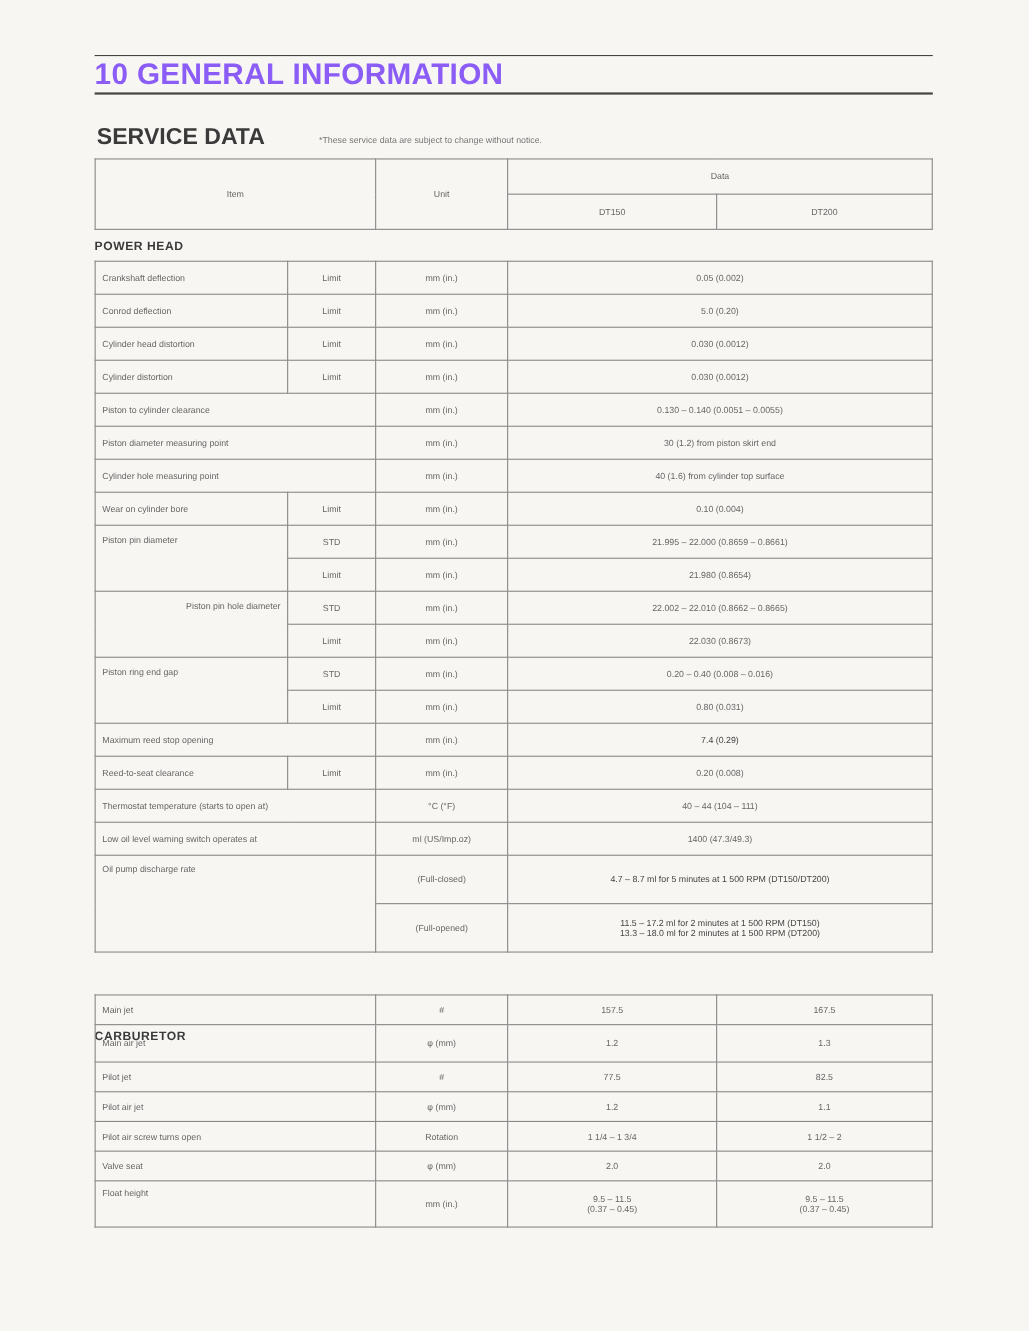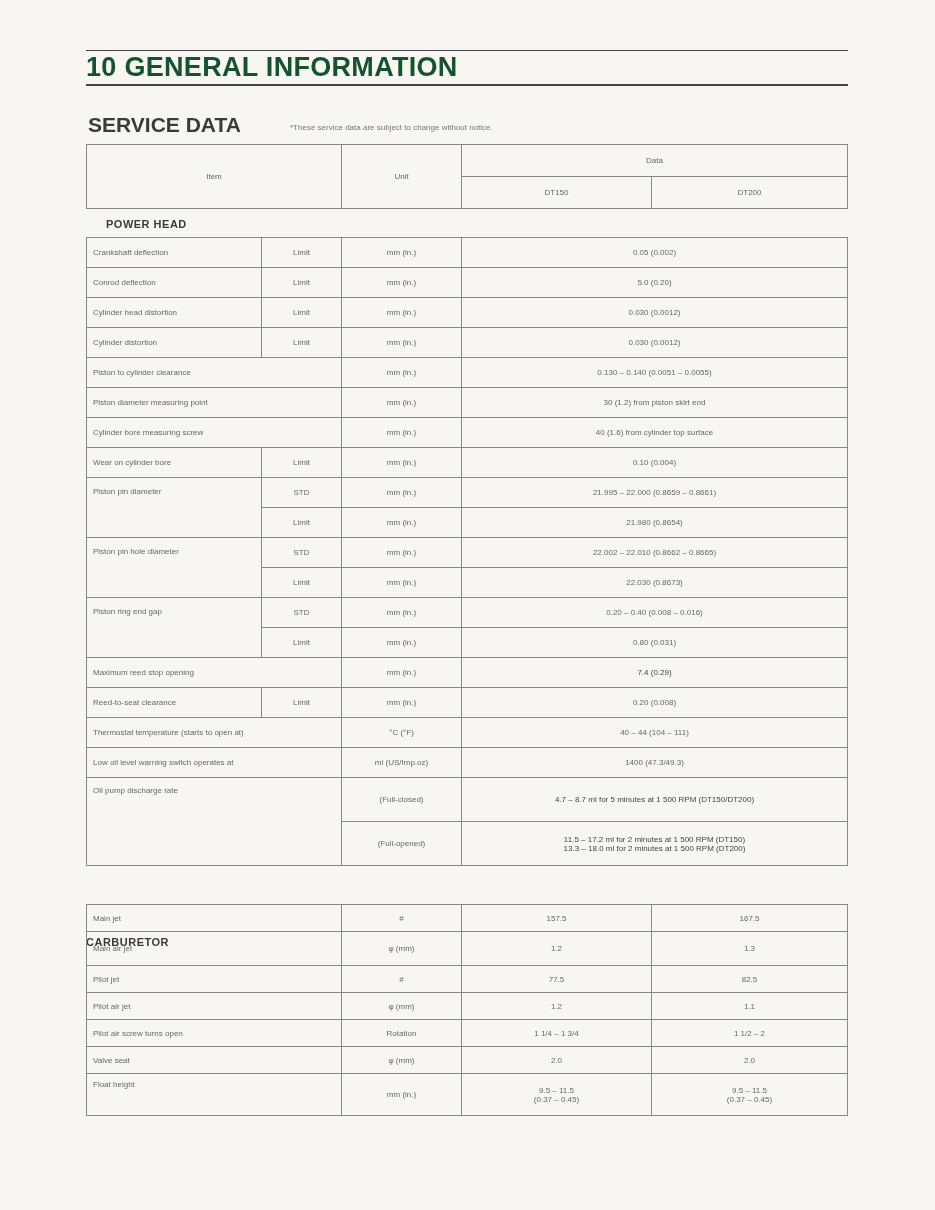--- a/index.html
+++ b/index.html
@@ -1,18 +1,18 @@
 <!DOCTYPE html>
 <html><head>
 <meta charset="utf-8">
 <style>
   html, body { margin:0; padding:0; background:#f7f6f3; }
   body { width:935px; height:1210px; position:relative; font-family:"Liberation Sans", sans-serif; color:#555; }
   .rule { position:absolute; left:86px; width:762px; background:#444; }
-  .chapter { position:absolute; left:86px; top:52px; font-size:27px; font-weight:bold; color:#14532d; letter-spacing:0.3px; }
+  .chapter { position:absolute; left:86px; top:52px; font-size:27px; font-weight:bold; color:#8b5cf6; letter-spacing:0.3px; }
   .section { position:absolute; left:88px; top:113px; font-size:21px; font-weight:bold; color:#3a3a3a; }
   .note { position:absolute; left:290px; top:123px; font-size:8px; color:#777; }
   .subhead { position:absolute; left:86px; font-size:11px; font-weight:bold; color:#3a3a3a; letter-spacing:0.5px; }
   table { position:absolute; left:86px; width:761px; border-collapse:collapse; table-layout:fixed; border:1.5px solid #555; }
   td, th { border:1px solid #888; font-size:8px; color:#666; font-weight:normal; padding:0 6px; vertical-align:middle; }
   td.c { text-align:center; }
   th { text-align:center; }
   .dark { color:#444; }
 </style>
 </head>
@@ -38,21 +38,21 @@
     <th rowspan="2">Unit</th>
     <th colspan="2">Data</th>
   </tr>
   <tr style="height:32px;">
     <th>DT150</th>
     <th>DT200</th>
   </tr>
 </tbody>
   </table>
 
-<div class="subhead" style="top:218px;margin-left:20px;">POWER HEAD</div>
+<div class="subhead" style="top:218px;">POWER HEAD</div>
 
 <table style="top:237px;">
   <colgroup>
       <col style="width:175px">
       <col style="width:80px">
       <col style="width:120px">
       <col style="width:386px">
     </colgroup>
   <tbody>
       <tr style="height:30px;">
@@ -83,21 +83,21 @@
     <td colspan="2">Piston to cylinder clearance</td>
         <td class="c">mm (in.)</td>
         <td class="c">0.130 – 0.140 (0.0051 – 0.0055)</td>
   </tr>
   <tr style="height:30px;">
     <td colspan="2">Piston diameter measuring point</td>
         <td class="c">mm (in.)</td>
         <td class="c">30 (1.2) from piston skirt end</td>
   </tr>
   <tr style="height:30px;">
-    <td colspan="2">Cylinder bore measuring screw</td>
+    <td colspan="2">Cylinder hole measuring point</td>
         <td class="c">mm (in.)</td>
         <td class="c">40 (1.6) from cylinder top surface</td>
   </tr>
   <tr style="height:30px;">
     <td>Wear on cylinder bore</td>
         <td class="c">Limit</td>
         <td class="c">mm (in.)</td>
         <td class="c">0.10 (0.004)</td>
   </tr>
   <tr style="height:30px;">
@@ -105,21 +105,21 @@
         <td class="c">STD</td>
         <td class="c">mm (in.)</td>
         <td class="c">21.995 – 22.000 (0.8659 – 0.8661)</td>
   </tr>
   <tr style="height:30px;">
     <td class="c">Limit</td>
         <td class="c">mm (in.)</td>
         <td class="c">21.980 (0.8654)</td>
   </tr>
   <tr style="height:30px;">
-    <td rowspan="2" style="vertical-align:top;padding-top:9px;">Piston pin hole diameter</td>
+    <td rowspan="2" style="vertical-align:top;padding-top:9px;text-align:right;">Piston pin hole diameter</td>
         <td class="c">STD</td>
         <td class="c">mm (in.)</td>
         <td class="c">22.002 – 22.010 (0.8662 – 0.8665)</td>
   </tr>
   <tr style="height:30px;">
     <td class="c">Limit</td>
         <td class="c">mm (in.)</td>
         <td class="c">22.030 (0.8673)</td>
   </tr>
   <tr style="height:30px;">

